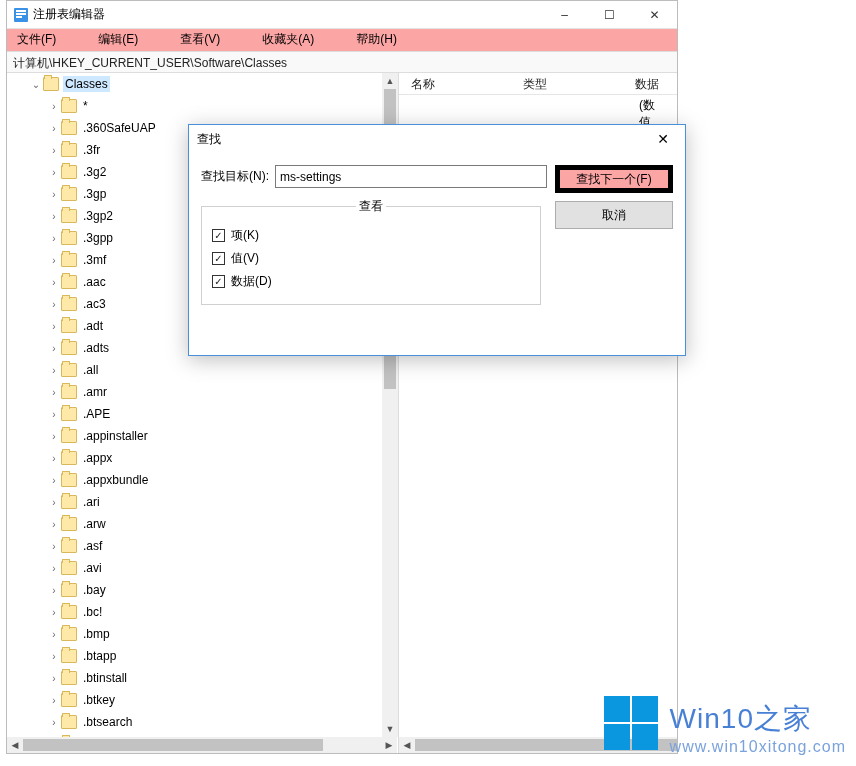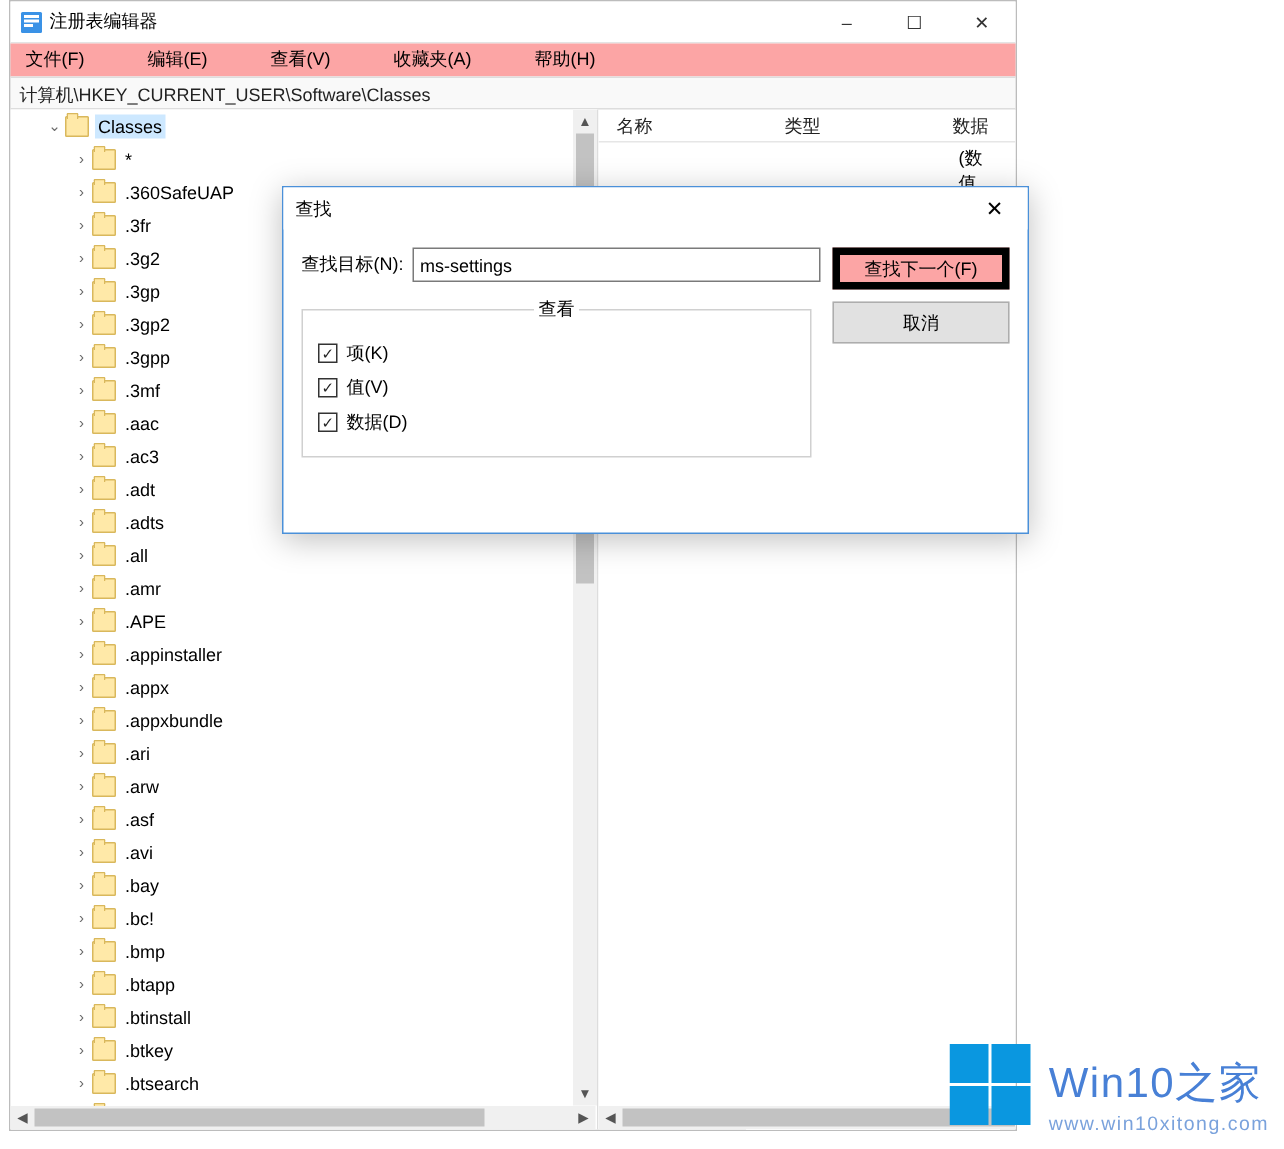--- a/index.html
+++ b/index.html
@@ -113,21 +113,21 @@
   .cb{ width:13px; height:13px; border:1px solid #333; margin-right:6px; display:flex;align-items:center;justify-content:center;font-size:10px;}
   .cb.checked:after{ content:"✓"; color:#222;}
   .dlg-right{ width:118px; display:flex; flex-direction:column; gap:8px; margin-left:8px;}
   .dlg-btn{ height:28px; border:1px solid #adadad; background:#e1e1e1; font-size:12px;display:flex;align-items:center;justify-content:center;}
   .dlg-btn.primary{ border:5px solid #000000; background:#fca5a5;}
   .watermark{ position:absolute; right:10px; bottom:10px; display:flex; align-items:flex-end; gap:12px; pointer-events:none;}
   .wm-logo{ display:grid; grid-template-columns:26px 26px; grid-template-rows:26px 26px; gap:2px; transform: translateY(-6px);}
   .wm-sq{ background:#0a97e0;}
   .wm-text{ text-align:left; color:#4880d6;}
   .wm-big{ font-size:28px; font-weight:400; letter-spacing:1px;}
-  .wm-small{ font-size:13px; color:#7aa2dc; letter-spacing:1px;}
+  .wm-small{ font-size:16px; color:#7aa2dc; letter-spacing:1px;}
 </style>
 </head>
 <body>
 
 <div class="window">
   <div class="titlebar">
     <div class="title-icon">
       <svg width="16" height="16" viewBox="0 0 16 16">
           <rect x="1" y="1" width="14" height="14" fill="#3a92e6" rx="1"></rect>
           <rect x="3" y="3" width="10" height="2" fill="#fff"></rect>

